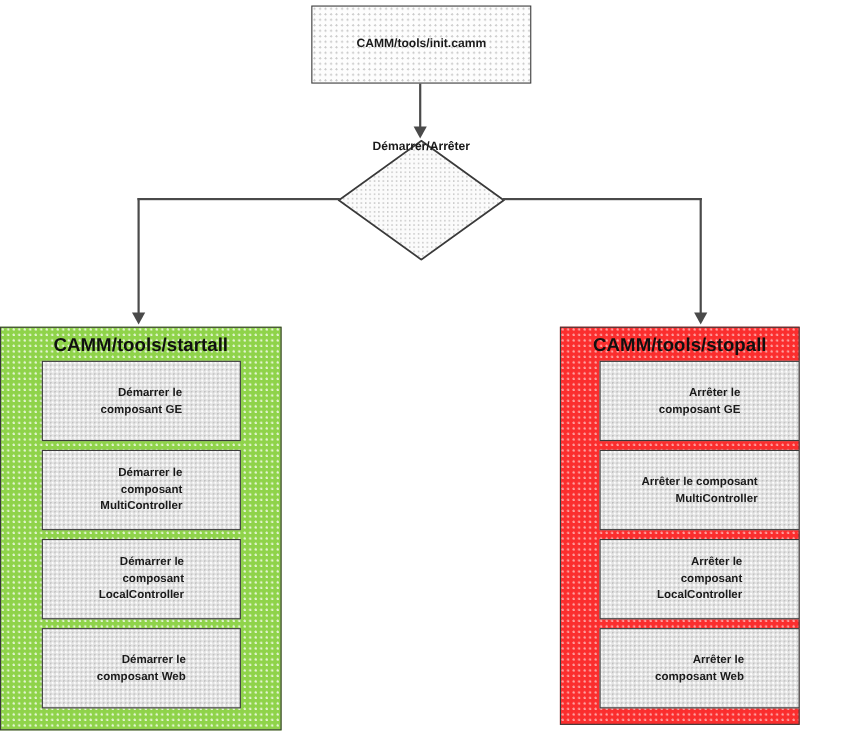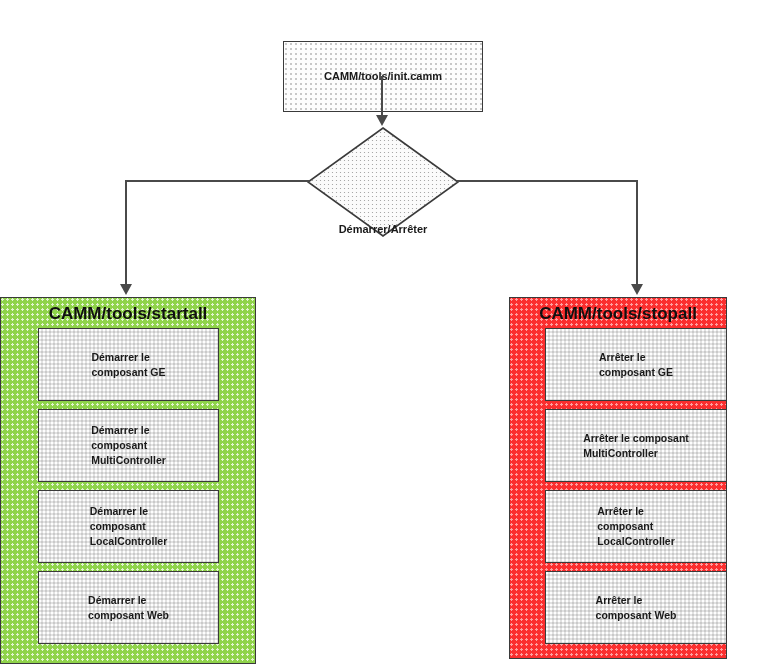--- a/index.html
+++ b/index.html
@@ -12,21 +12,20 @@
     background-color:#e2e2e2;
     background-image:
       radial-gradient(circle at 1px 1px, rgba(255,255,255,.95) 0.9px, transparent 1.1px),
       radial-gradient(circle at 3px 3px, rgba(120,120,120,.35) 0.6px, transparent 0.9px);
     background-size:4px 4px, 4px 4px;
   }
   .tex-white{
     background-color:#fdfdfd;
     background-image:radial-gradient(circle at 2px 2px, rgba(120,120,120,.40) 0.8px, transparent 1.1px);
     background-size:5px 5px;
-    margin-top:36px;
   }
 
   
   .node{
     position:absolute;
     border:1px solid #3a3a3a;
     box-sizing:border-box;
     display:flex;align-items:center;justify-content:center;
     text-align:center;
     color:#1a1a1a;
@@ -39,21 +38,21 @@
 
   
   #decision{
     position:absolute;left:307px;top:127px;width:152px;height:110px;
   }
   #decision .dia-shape{
     position:absolute;inset:0;
   }
   #decision .dia-label{
     position:absolute;inset:0;
-    display:flex;align-items:flex-end;justify-content:center;
+    display:flex;align-items:flex-start;justify-content:center;
     font-size:11px;font-weight:bold;color:#1a1a1a;
     padding-bottom:2px;
   }
 
   
   .container{
     position:absolute;
     border:1px solid #3a3a3a;
     box-sizing:border-box;
   }
@@ -75,21 +74,21 @@
     background-image:
       radial-gradient(circle at 1.5px 1.5px, rgba(255,255,255,.55) 1px, transparent 1.3px);
     background-size:5px 5px;
     text-decoration:underline;
   }
   .step{
     position:absolute;
     border:1px solid #3a3a3a;
     box-sizing:border-box;
     display:flex;align-items:center;justify-content:center;
-    text-align:left;
+    text-align:right;
     font-size:10.5px;font-weight:bold;line-height:15px;color:#1a1a1a;
   }
   #green-container .step{left:37px;width:181px;}
   #red-container  .step{left:35px;width:182px;}
 
   .step.s0{top:30px;height:73px;}
   .step.s1{top:111px;height:73px;}
   .step.s2{top:192px;height:73px;}
   .step.s3{top:273px;height:73px;}
 

